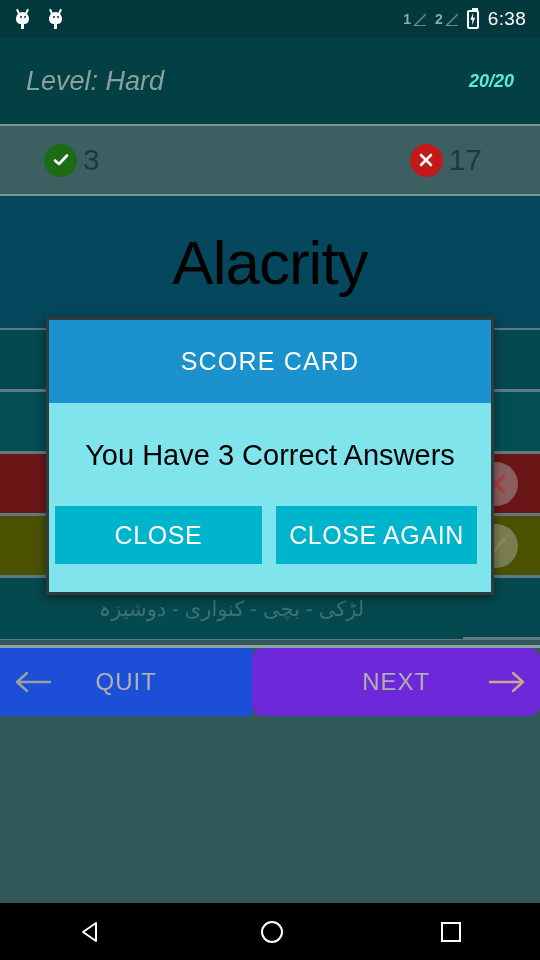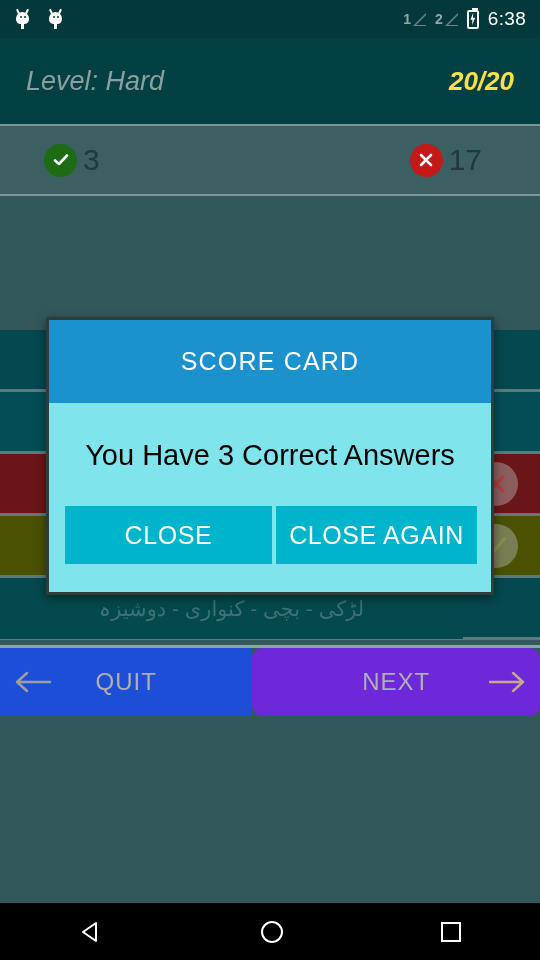--- a/index.html
+++ b/index.html
@@ -138,22 +138,22 @@
     justify-content: space-between;
     padding: 0 26px;
     box-sizing: border-box;
     font-style: italic;
   }
   .level-text {
     color: #8b9f9e;
     font-size: 27px;
   }
   .progress-text {
-    color: #fde047;
-    font-size: 26px;
+    color: #5eead4;
+    font-size: 18px;
     font-weight: bold;
   }
 
   
   .score-strip {
     position: absolute;
     top: 124px; left: 0;
     width: 540px;
     height: 72px;
     background: #3c5f62;
@@ -318,21 +318,21 @@
     text-align: center;
   }
   .dialog-message {
     color: #000;
     font-size: 29px;
     padding: 0 14px;
   }
   .dialog-actions {
     display: flex;
     justify-content: space-between;
-    padding: 34px 14px 28px 16px;
+    padding: 34px 14px 28px 6px;
   }
   .dialog-btn {
     background: #00b4cc;
     color: #fff;
     font-size: 25px;
     letter-spacing: 0.6px;
     height: 58px;
     display: flex;
     align-items: center;
     justify-content: center;
@@ -410,20 +410,23 @@
     <div class="score-item wrong">
       <div class="badge red">
         <svg width="18" height="18" viewBox="0 0 18 18">
             <path d="M4 4 L14 14 M14 4 L4 14" stroke="#fff" stroke-width="2.6" fill="none" stroke-linecap="round"></path>
           </svg>
       </div>
       <div class="score-num">17</div>
     </div>
   </div>
 
+  <div class="question-area">
+    <div class="question-word">Alacrity</div>
+  </div>
 
   <div class="options">
     <div class="option" style="background:#05484f;"></div>
     <div class="option" style="background:#034e55;"></div>
     <div class="option" style="background:#6b1616;">
       <span class="opt-icon">
         <svg width="26" height="26" viewBox="0 0 26 26">
             <path d="M6 6 L20 20 M20 6 L6 20" stroke="#b03d3d" stroke-width="3.4" fill="none" stroke-linecap="round"></path>
           </svg>
       </span>

